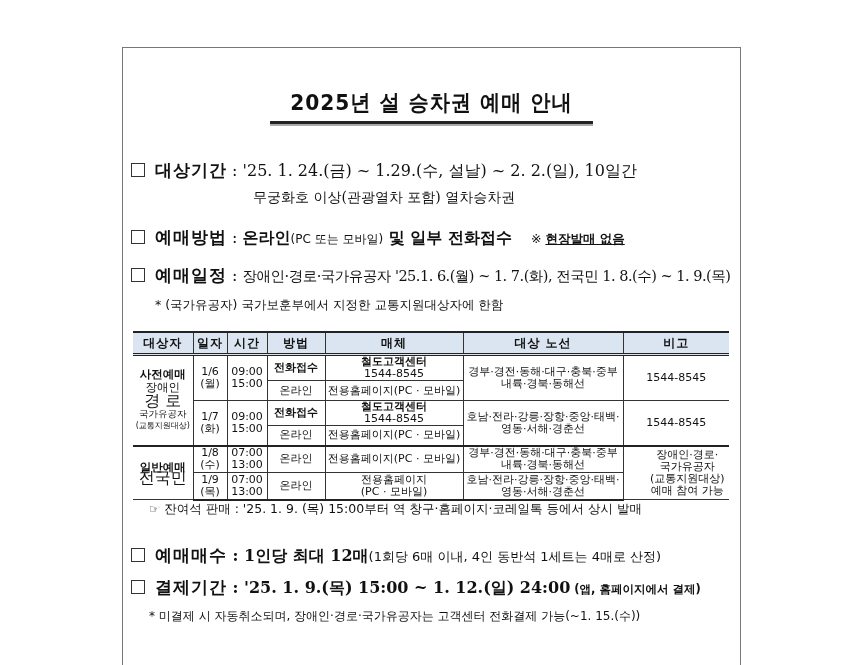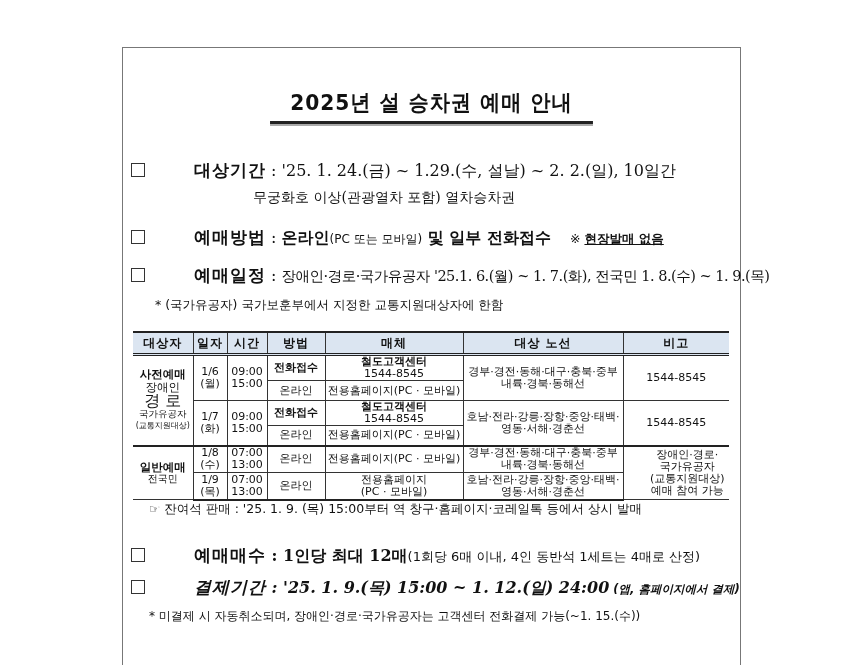--- a/index.html
+++ b/index.html
@@ -7,21 +7,21 @@
          font-family:"DejaVu Serif", serif; color:#111; }
   .page { position:absolute; left:122px; top:47px; width:617px; height:640px;
           border:1px solid #777; border-bottom:none; background:#fff; }
   .title-wrap { position:absolute; left:0; right:0; top:40px; text-align:center; }
   .title { display:inline-block; font-family:"DejaVu Sans", sans-serif; font-weight:bold;
            font-size:22px; letter-spacing:1px; padding:0 22px 3px 22px;
            border-bottom:3px solid #222; box-shadow:0 2px 0 #aaa; transform:scaleX(0.92); }
   .row { position:absolute; left:8px; white-space:nowrap; }
   .box { display:inline-block; width:12px; height:12px; border:1px solid #333;
          vertical-align:-1px; margin-right:10px; background:#fff; }
-  .lbl { font-weight:bold; font-size:17px; letter-spacing:1px;margin-left:39px; }
+  .lbl { font-weight:bold; font-size:17px; letter-spacing:1px; }
   .txt { font-size:16px; }
   .sm { font-size:12px; }
   .sans { font-family:"DejaVu Sans", sans-serif; }
   .note { font-family:"DejaVu Sans", sans-serif; font-size:12.5px; }
   .blue { color:#1a1adb; }
   .u { text-decoration:underline; }
   table.sched { position:absolute; left:10px; top:283px; width:596px; border-collapse:collapse;
         font-family:"DejaVu Sans", sans-serif; font-size:11px; text-align:center; }
   table.sched th { background:#dbe5f1; font-weight:bold; font-size:12px; height:18px;
         border:1px solid #333; border-top:2px solid #222; border-bottom:3px double #222; letter-spacing:1px; }
@@ -128,21 +128,21 @@
         <td rowspan="2">호남·전라·강릉·장항·중앙·태백·영동·서해·경춘선</td>
         <td class="lastc" rowspan="2">1544-8545</td>
       </tr>
       <tr style="height:20px;">
         <td>온라인</td>
         <td>전용홈페이지(PC · 모바일)</td>
       </tr>
       <tr style="height:27px;">
         <td class="first" rowspan="2" style="border-top:2px solid #222;">
           <div class="b" style="font-size:11.5px;">일반예매</div>
-          <div style="font-size:10px;">전국민</div>
+          <div style="font-size:16px;font-family:Liberation Mono, monospace;">전국민</div>
         </td>
         <td style="border-top:2px solid #222;">
             <div>1/8</div>
             <div>(수)</div>
           </td>
         <td style="border-top:2px solid #222;">
             <div>07:00</div>
             <div>13:00</div>
           </td>
         <td style="border-top:2px solid #222;">온라인</td>
@@ -175,21 +175,21 @@
   </table>
 
   <div class="row" style="top:450px; left:26px;">
     <span class="note">☞ 잔여석 판매 : '25. 1. 9. (목) 15:00부터 역 창구·홈페이지·코레일톡 등에서 상시 발매</span>
   </div>
 
   <div class="row" style="top:496px;">
     <span class="box"></span><span class="lbl">예매매수</span><span class="txt b"> : </span><span class="txt b">1인당 최대 12매</span><span class="note" style="font-size:13px;">(1회당 6매 이내, 4인 동반석 1세트는 4매로 산정)</span>
   </div>
 
-  <div class="row" style="top:528px;font-style:italic;">
+  <div class="row" style="top:528px;">
     <span class="box"></span><span class="lbl">결제기간</span><span class="txt b"> : </span><span class="txt b">'25. 1. 9.(목) 15:00 ~ 1. 12.(일) 24:00</span><span class="note b" style="font-size:11.5px;"> (앱, 홈페이지에서 결제)</span>
   </div>
   <div class="row" style="top:557px; left:26px;">
     <span class="note" style="font-size:12px;">* 미결제 시 자동취소되며, 장애인·경로·국가유공자는 고객센터 전화결제 가능(~1. 15.(수))</span>
   </div>
 
 
 </div>
 
 </body></html>

